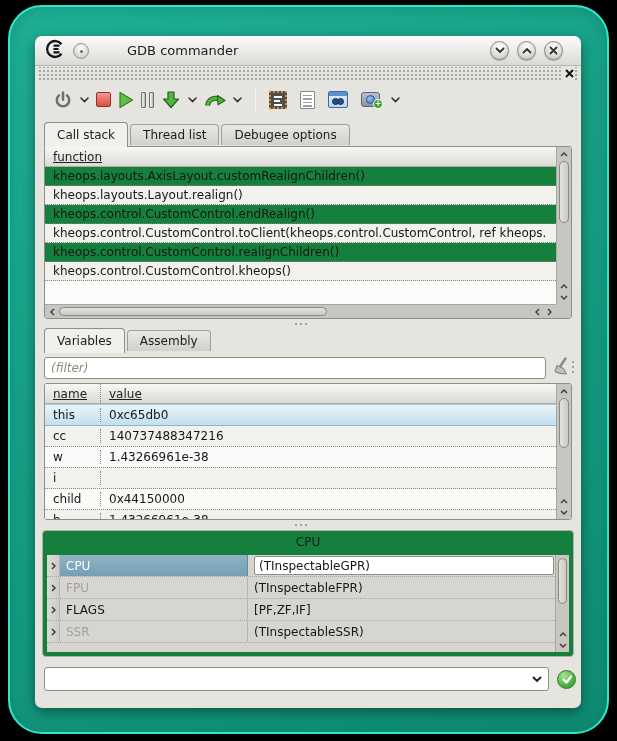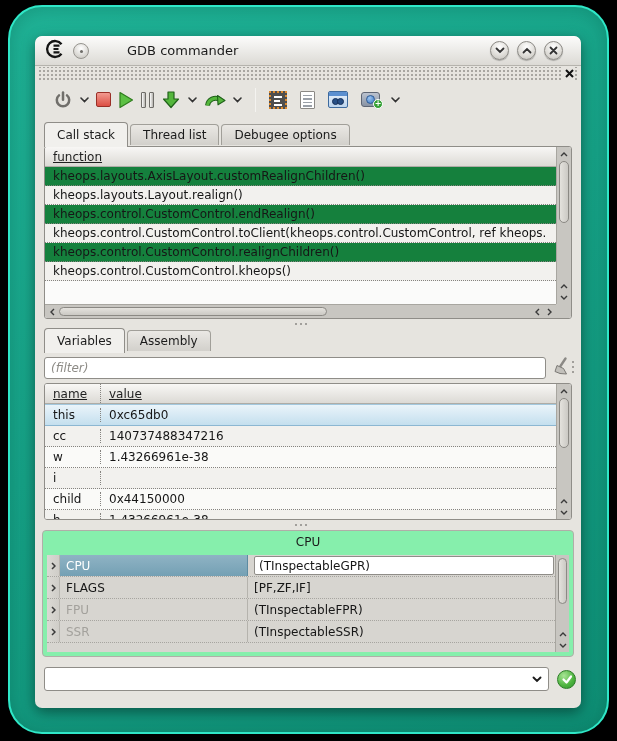--- a/index.html
+++ b/index.html
@@ -78,21 +78,21 @@
   .filter-input::placeholder { color:#8d8b86; font-style:italic; }
   .vrow { height:21px; display:flex; align-items:center; font-size:12px; color:#161616;
     border-bottom:1px dotted #85837f; background:#fafaf8; }
   .vrow:nth-child(even) { background:#f2f1ee; }
   .vcell-name { width:56px; display:flex; align-items:center; padding-left:8px; border-right:1px dotted #85837f; }
   .vcell-value { flex:1; display:flex; align-items:center; padding-left:8px; }
   .vrow.selected { background:linear-gradient(#eaf4fa,#c4dfee); border-top:1px solid #a3c8de; border-bottom:1px solid #8cb7d2; height:22px; }
   .vhead { display:flex; align-items:center; height:100%; }
 
   
-  .groupbox { position:absolute; border:1px solid #b0aea8; border-radius:4px; background:#86efac; }
+  .groupbox { position:absolute; border:1px solid #b0aea8; border-radius:4px; background:#15803d; }
   .gtitle { height:22px; display:flex; align-items:center; justify-content:center; font-size:12px; color:#1b1b1b; }
   .grid { position:absolute; left:4px; right:4px; top:24px; bottom:4px; background:#d7d5d0; }
   .grow { height:22px; display:flex; align-items:stretch; border-bottom:1px dotted #a7a5a0; font-size:12px; }
   .gutter { width:13px; background:linear-gradient(90deg,#dbd9d4,#cfcdc8); border-right:1px solid #b8b6b0; display:flex; align-items:center; justify-content:center; }
   .gname { width:188px; display:flex; align-items:center; padding-left:6px; color:#161616; border-right:1px solid #b5b3ad; }
   .gvalue { flex:1; display:flex; align-items:center; padding-left:6px; color:#161616; }
   .grow.sel .gname { background:linear-gradient(#8fb3c4,#74a0b4); color:#fdfefe; border-right-color:#5d8ba1; }
   .grow.dis .gname { color:#a3a19c; }
   .geditor { width:300px; height:19px; border:1px solid #8f8d88; border-radius:2px; background:#fff; font-size:12px;
     padding:0 4px; color:#161616; font-family:inherit; }
@@ -375,45 +375,45 @@
         <div class="grow sel">
           <span class="gutter">
               <svg width="5" height="8" viewBox="0 0 5 8">
                 <path d="M1 1l3 3-3 3" fill="none" stroke="#3a3a3a" stroke-width="1.5"></path>
               </svg>
             </span>
           <span class="gname">CPU</span>
           <span class="gvalue">
               <input class="geditor" value="(TInspectableGPR)" style="">
             </span>
+        </div>
+        <div class="grow dis">
+          <span class="gutter">
+              <svg width="5" height="8" viewBox="0 0 5 8">
+                <path d="M1 1l3 3-3 3" fill="none" stroke="#3a3a3a" stroke-width="1.5"></path>
+              </svg>
+            </span>
+          <span class="gname">FPU</span>
+          <span class="gvalue">(TInspectableFPR)</span>
         </div>
         <div class="grow">
           <span class="gutter">
               <svg width="5" height="8" viewBox="0 0 5 8">
                 <path d="M1 1l3 3-3 3" fill="none" stroke="#3a3a3a" stroke-width="1.5"></path>
               </svg>
             </span>
           <span class="gname">FLAGS</span>
           <span class="gvalue">[PF,ZF,IF]</span>
         </div>
         <div class="grow dis">
           <span class="gutter">
               <svg width="5" height="8" viewBox="0 0 5 8">
                 <path d="M1 1l3 3-3 3" fill="none" stroke="#3a3a3a" stroke-width="1.5"></path>
               </svg>
             </span>
-          <span class="gname">FPU</span>
-          <span class="gvalue">(TInspectableFPR)</span>
-        </div>
-        <div class="grow dis">
-          <span class="gutter">
-              <svg width="5" height="8" viewBox="0 0 5 8">
-                <path d="M1 1l3 3-3 3" fill="none" stroke="#3a3a3a" stroke-width="1.5"></path>
-              </svg>
-            </span>
           <span class="gname">SSR</span>
           <span class="gvalue">(TInspectableSSR)</span>
         </div>
       </div>
       <div class="vscroll" style="bottom:0; width:14px;">
         <span class="thumb" style="left:2px; right:2px; top:3px; height:46px;"></span>
         <span class="sbbtn" style="bottom:12px;">
             <svg width="8" height="5" viewBox="0 0 8 5">
               <path d="M1 4l3-3 3 3" fill="none" stroke="#3a3a3a" stroke-width="1.4"></path>
             </svg>

